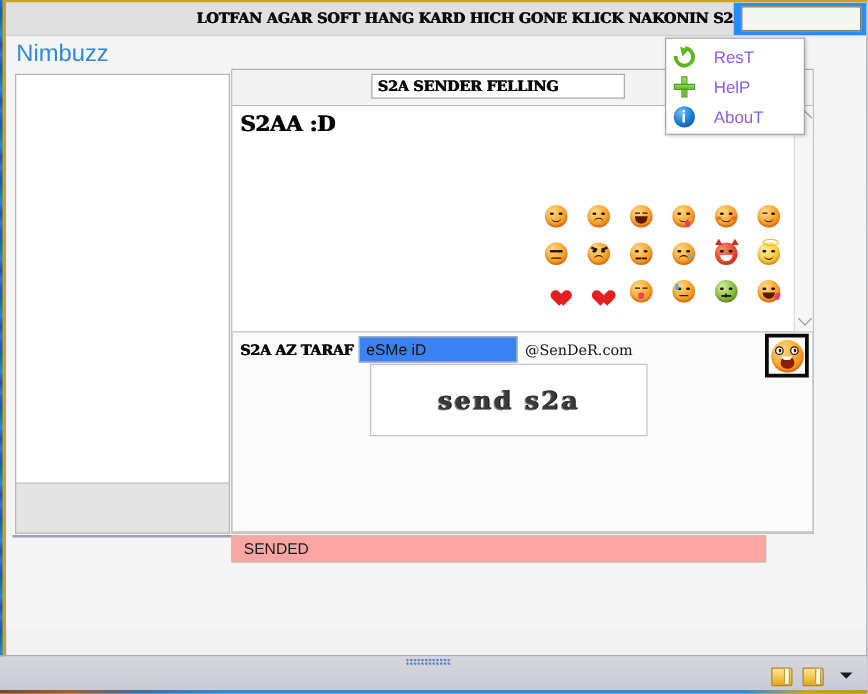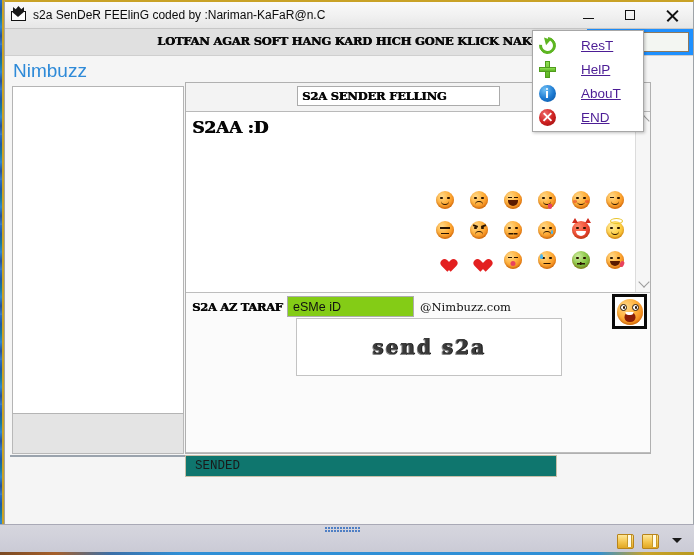--- a/index.html
+++ b/index.html
@@ -485,21 +485,21 @@
     font-weight: bold;
     font-size: 11.5px;
     color: #080808;
     letter-spacing: -0.3px;
     text-shadow: 0.6px 0 0 #000;
   }
   #from-input {
     position: absolute;
     left: 101px; top: 3px;
     width: 127px; height: 21px;
-    background: #84cc16;
+    background: #3b82f6;
     border: 1px solid #adadad;
     box-sizing: border-box;
     font-size: 12.5px;
     color: #111;
     padding: 3px 0 0 5px;
     white-space: nowrap;
     overflow: hidden;
   }
   #from-domain {
     position: absolute;
@@ -538,21 +538,21 @@
   }
   .face.shock .mouth::after {
     content: ""; position: absolute; left: 1.5px; top: 0;
     width: 8px; height: 3px; background: #ffffff; border-radius: 0 0 3px 3px;
   }
 
   
   #send-button {
     position: absolute;
     left: 110px; top: 235px;
-    width: 266px; height: 58px;
+    width: 222px; height: 58px;
     background: #ffffff;
     border: 1px solid #c3c3c3;
     box-sizing: border-box;
     display: flex;
     align-items: center;
     justify-content: center;
   }
   #send-button-text {
     font-family: "DejaVu Serif", serif;
     font-weight: bold;
@@ -569,25 +569,24 @@
     position: absolute;
     left: 0; bottom: 0;
     width: 464px; height: 1px;
     background: #bdbdbd;
   }
 
   
   #status-bar {
     position: absolute;
     left: 180px; top: 399px;
-    width: 372px; height: 22px;
-    background: #0f766e;
+    width: 428px; height: 22px;
+    background: #fca5a5;
     border: 1px solid #c8bfa8;
     box-sizing: border-box;
-    font-family: Liberation Mono, monospace;
   }
   #status-text {
     position: absolute;
     left: 9px; top: 3px;
     font-size: 12.5px;
     color: #1a1a1a;
   }
 
   
   #lower-fill {
@@ -618,23 +617,22 @@
   .menu-icon-slot {
     width: 28px; height: 24px;
     position: relative;
     flex: none;
     display: flex;
     align-items: center;
     justify-content: center;
   }
   .menu-label {
     font-size: 13.5px;
-    color: #4c1d95;
-    margin-left: 20px;
-    text-decoration: underline;
+    color: #8b5cf6;
+    margin-left: 10px;
   }
   
   .ico-refresh {
     position: relative;
     width: 17px; height: 17px;
     border: 3.2px solid #5db522;
     border-radius: 50%;
     border-top-color: transparent;
     box-sizing: border-box;
     transform: rotate(-40deg);
@@ -695,37 +693,20 @@
 </style>
 </head>
 <body>
 
 <div id="desktop"></div>
 <div id="desktop-left-strip"></div>
 <div id="desktop-gold-left"></div>
 
 <div id="app-window">
 
-  <div id="titlebar">
-    <div id="app-icon">
-      <div class="env-crown"></div>
-      <div class="env-body"></div>
-      <div class="env-flap"></div>
-    </div>
-    <div id="title-text">s2a SenDeR FEElinG coded by :Nariman-KaFaR@n.C</div>
-    <div class="win-btn">
-      <div class="glyph-min"></div>
-    </div>
-    <div class="win-btn">
-      <div class="glyph-max"></div>
-    </div>
-    <div class="win-btn">
-      <div class="glyph-close"></div>
-    </div>
-  </div>
 
   <div id="banner-strip">
     <div id="banner-text">LOTFAN AGAR SOFT HANG KARD HICH GONE KLICK NAKONIN S2A MIRAVAD</div>
     <div id="banner-blue-box">
       <div id="banner-blue-inner"></div>
     </div>
   </div>
 
   <div id="app-body">
 
@@ -868,21 +849,21 @@
       </div>
 
       <div id="msg-scrollbar">
         <div class="sb-arrow up"></div>
         <div class="sb-arrow down"></div>
       </div>
 
       <div id="from-row">
         <div id="from-label">S2A AZ TARAF :</div>
         <div id="from-input" placeholder="eSMe iD">eSMe iD</div>
-        <div id="from-domain">@Nimbuzz.com</div>
+        <div id="from-domain">@SenDeR.com</div>
         <div id="avatar-frame">
           <div class="face shock">
             <span class="eye l"></span>
               <span class="eye r"></span>
               <span class="mouth"></span>
           </div>
         </div>
       </div>
 
       <div id="send-button">
@@ -911,26 +892,20 @@
           <span class="ico-plus"></span>
         </span>
       <span class="menu-label">HelP</span>
     </div>
     <div class="menu-item">
       <span class="menu-icon-slot">
           <span class="ico-info"></span>
         </span>
       <span class="menu-label">AbouT</span>
     </div>
-    <div class="menu-item">
-      <span class="menu-icon-slot">
-          <span class="ico-close"></span>
-        </span>
-      <span class="menu-label">END</span>
-    </div>
   </div>
 
 </div>
 
 <div id="taskbar">
   <div id="taskbar-dots"></div>
   <div class="tray-folder" style="right:60px;">
     <span class="f-back"></span>
       <span class="f-tab"></span>
   </div>

